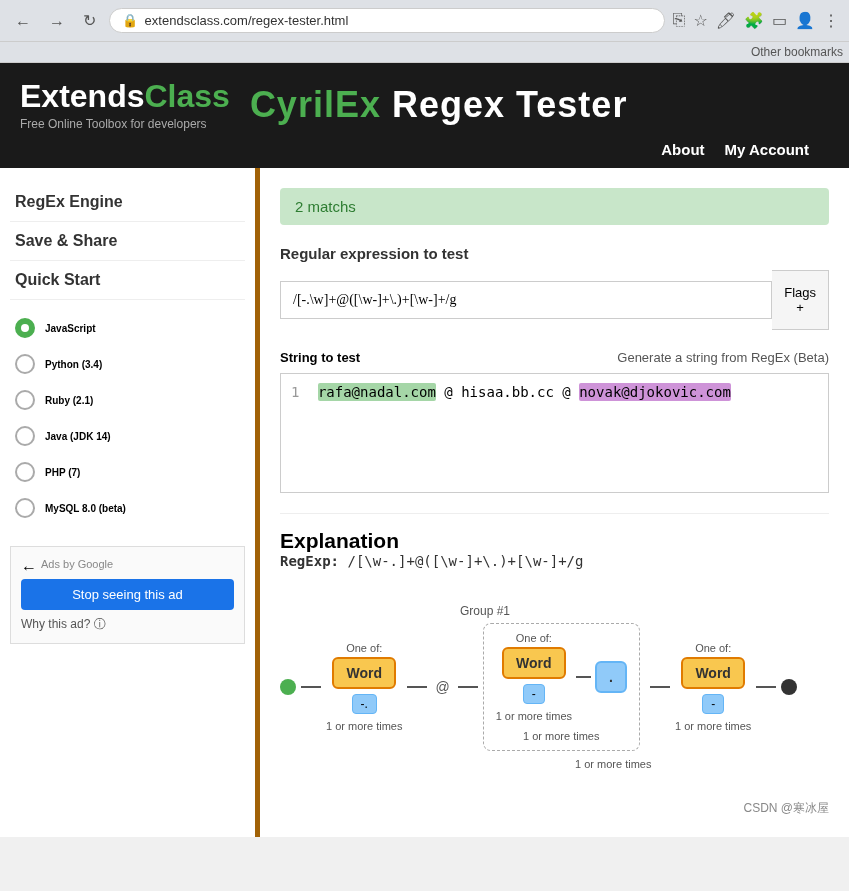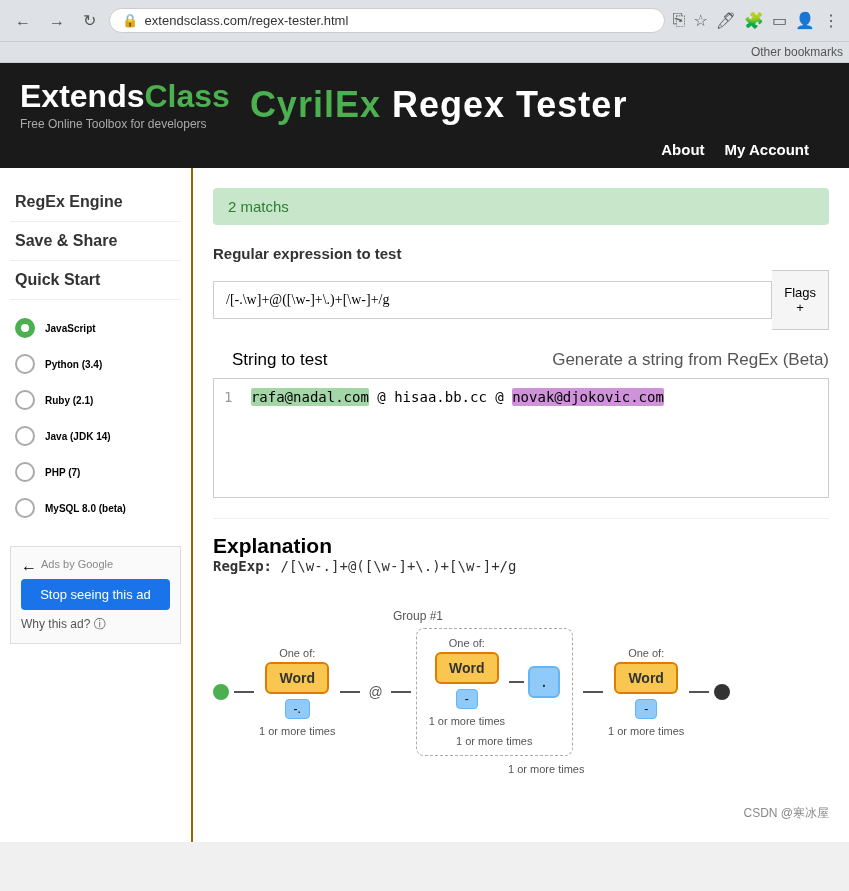--- a/index.html
+++ b/index.html
@@ -88,24 +88,24 @@
     }
 
     
     .main-layout {
       display: flex;
       min-height: 600px;
     }
 
     
     .sidebar {
-      width: 193px;
+      width: 260px;
       background: white;
       padding: 15px 10px;
-      border-right: 2px solid #a16207;
+      border-right: 5px solid #a16207;
       flex-shrink: 0;
     }
     .sidebar-item {
       padding: 10px 5px;
       font-size: 16px;
       font-weight: bold;
       color: #333;
       cursor: pointer;
       border-bottom: 1px solid #eee;
     }
@@ -212,22 +212,22 @@
       height: 60px;
       justify-content: center;
     }
 
     .test-string-row {
       display: flex;
       justify-content: space-between;
       align-items: center;
       margin-bottom: 8px;
     }
-    .test-string-label { font-size: 17px; font-weight: normal; margin-left: 19px; }
-    .generate-label { font-size: 17px; color: #555; }
+    .test-string-label { font-size: 13px; font-weight: bold; }
+    .generate-label { font-size: 13px; color: #555; }
 
     .test-string-container {
       border: 1px solid #ccc;
       min-height: 120px;
       padding: 10px;
       font-family: monospace;
       font-size: 14px;
       margin-bottom: 20px;
       position: relative;
     }

